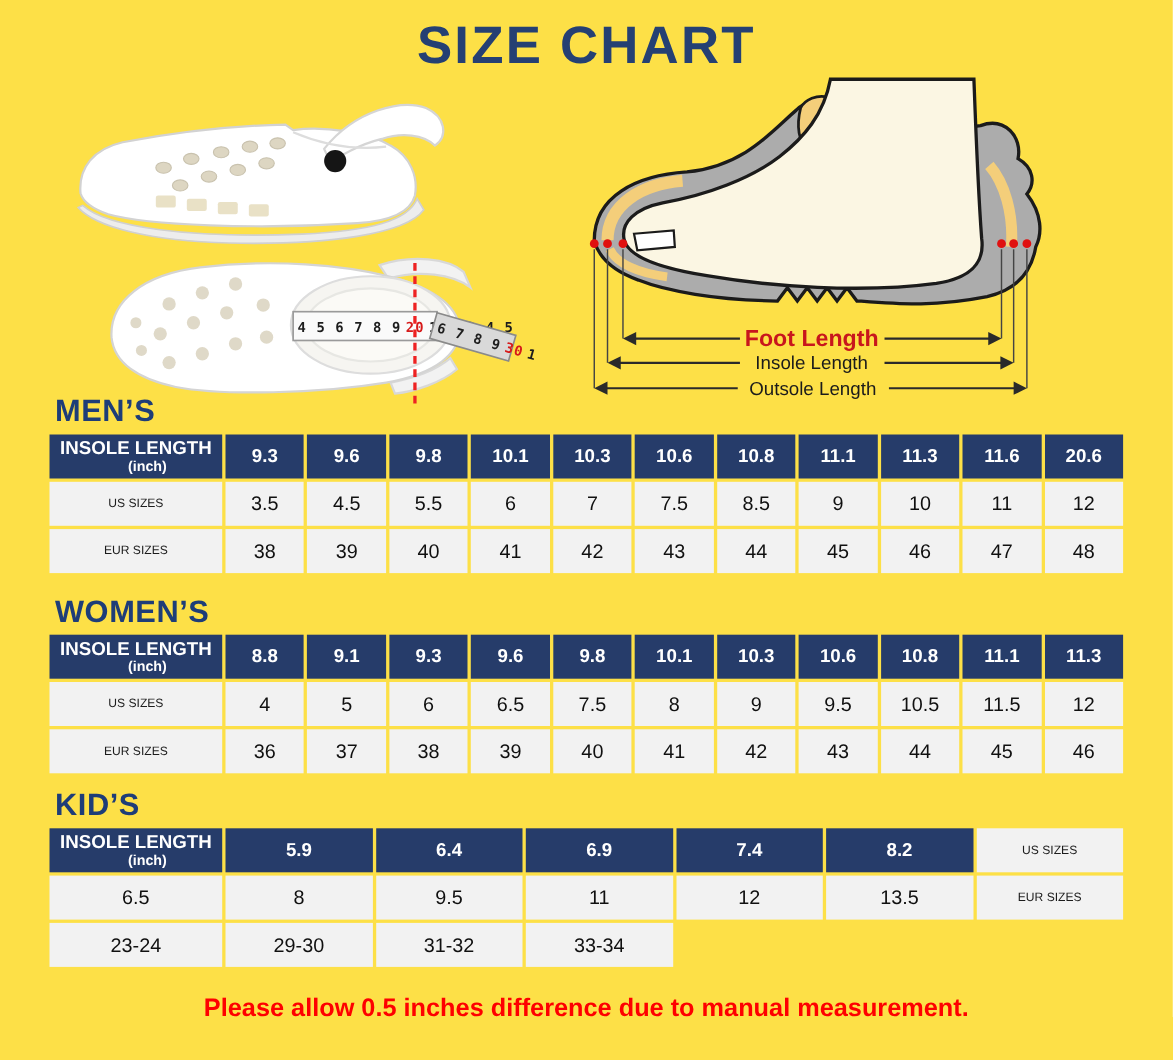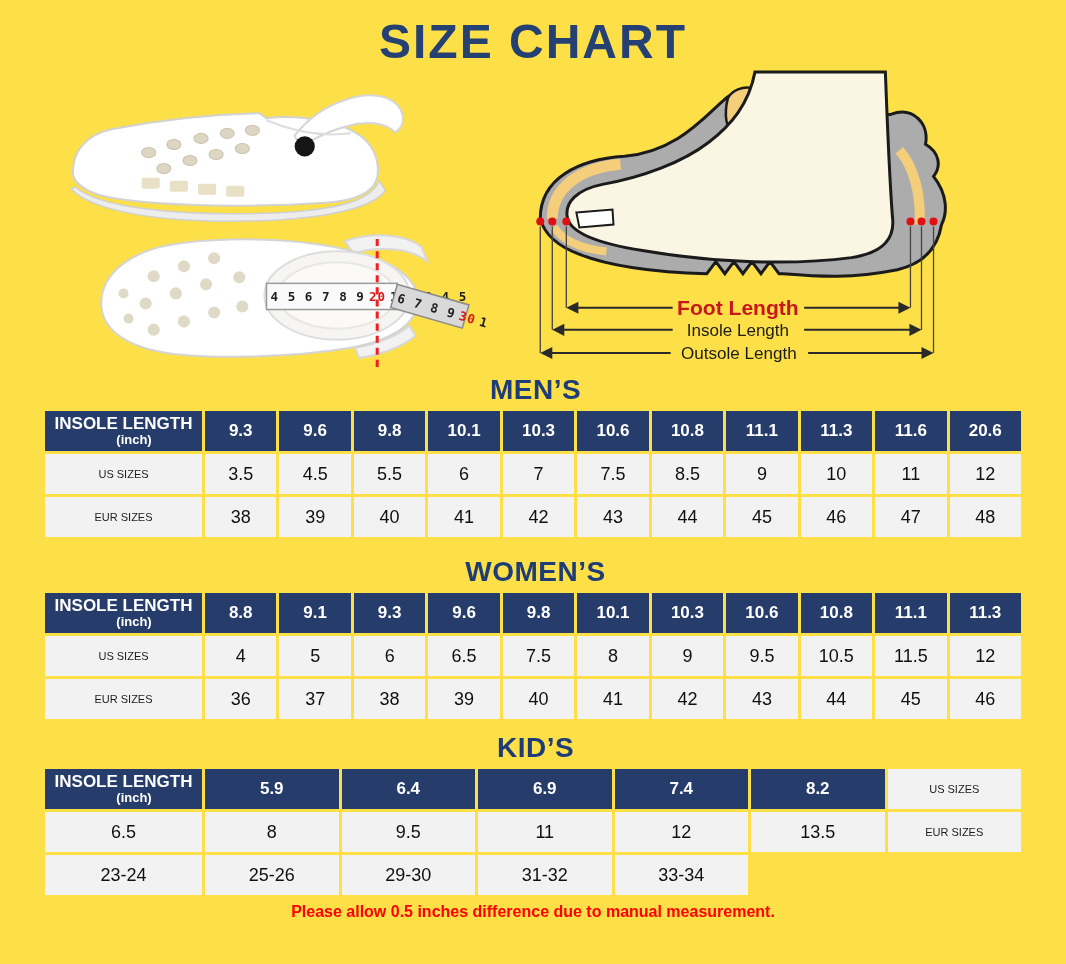--- a/index.html
+++ b/index.html
@@ -6,33 +6,33 @@
   body { background:#fff; font-family:"Liberation Sans", sans-serif; }
   .page { position:relative; width:1066px; height:964px; background:#fde047; overflow:hidden; margin:0 auto; }
 
   .title { position:absolute; top:14px; left:0; width:100%; text-align:center;
            font-size:48px; font-weight:800; letter-spacing:2px; color:#254073; }
 
   .clogs { position:absolute; left:52px; top:80px; width:435px; height:302px; }
   .footd { position:absolute; left:520px; top:66px; width:502px; height:306px; }
 
   .tblock { position:absolute; left:45px; width:976px; }
-  .tblock h2 { font-size:28px; font-weight:800; letter-spacing:.5px; color:#1e3d78; margin:16px 0 5px 5px;text-align:center; }
+  .tblock h2 { font-size:28px; font-weight:800; letter-spacing:.5px; color:#1e3d78; margin:0 0 5px 5px; }
 
   .size-table { display:grid; gap:3px; width:976px; }
   .cell { display:flex; align-items:center; justify-content:center; height:40px; text-align:center; }
   .cell.head { background:#263C6A; color:#fff; font-weight:bold; font-size:17px; }
   .cell.label-cell { flex-direction:column; line-height:1.05; }
   .hl1 { font-size:17px; font-weight:bold; }
   .hl2 { font-size:13px; font-weight:bold;margin-left:21px; }
   .cell.rowlabel { background:#F2F2F2; font-size:11px; color:#1c1c1c; }
   .cell.value { background:#F2F2F2; font-size:18px; color:#101010; }
 
   .footer { position:absolute; top:903px; left:0; width:100%; text-align:center;
-            color:#FE0000; font-weight:bold; font-size:16px; }
+            color:#FE0000; font-weight:bold; font-size:23px; }
 
   
   .flabel-red { font:bold 21px "Liberation Sans",sans-serif; fill:#C8161D; }
   .flabel     { font:17px "Liberation Sans",sans-serif; fill:#1b1b1b; }
   .tapenum    { font:bold 12.5px "DejaVu Sans Mono",monospace; fill:#1d1d1d; letter-spacing:1px; }
   .tapenum-red{ fill:#D61A1A; }
 </style>
 </head>
 <body>
 
@@ -264,21 +264,20 @@
         <div class="cell head">8.2</div>
         <div class="cell rowlabel">US SIZES</div>
         <div class="cell value">6.5</div>
         <div class="cell value">8</div>
         <div class="cell value">9.5</div>
         <div class="cell value">11</div>
         <div class="cell value">12</div>
         <div class="cell value">13.5</div>
         <div class="cell rowlabel">EUR SIZES</div>
         <div class="cell value">23-24</div>
-        <div class="cell value">25-26</div>
         <div class="cell value">29-30</div>
         <div class="cell value">31-32</div>
         <div class="cell value">33-34</div>
       </div>
   </section>
 
   <p class="footer">Please allow 0.5 inches difference due to manual measurement.</p>
 </div>
 
 </body></html>

